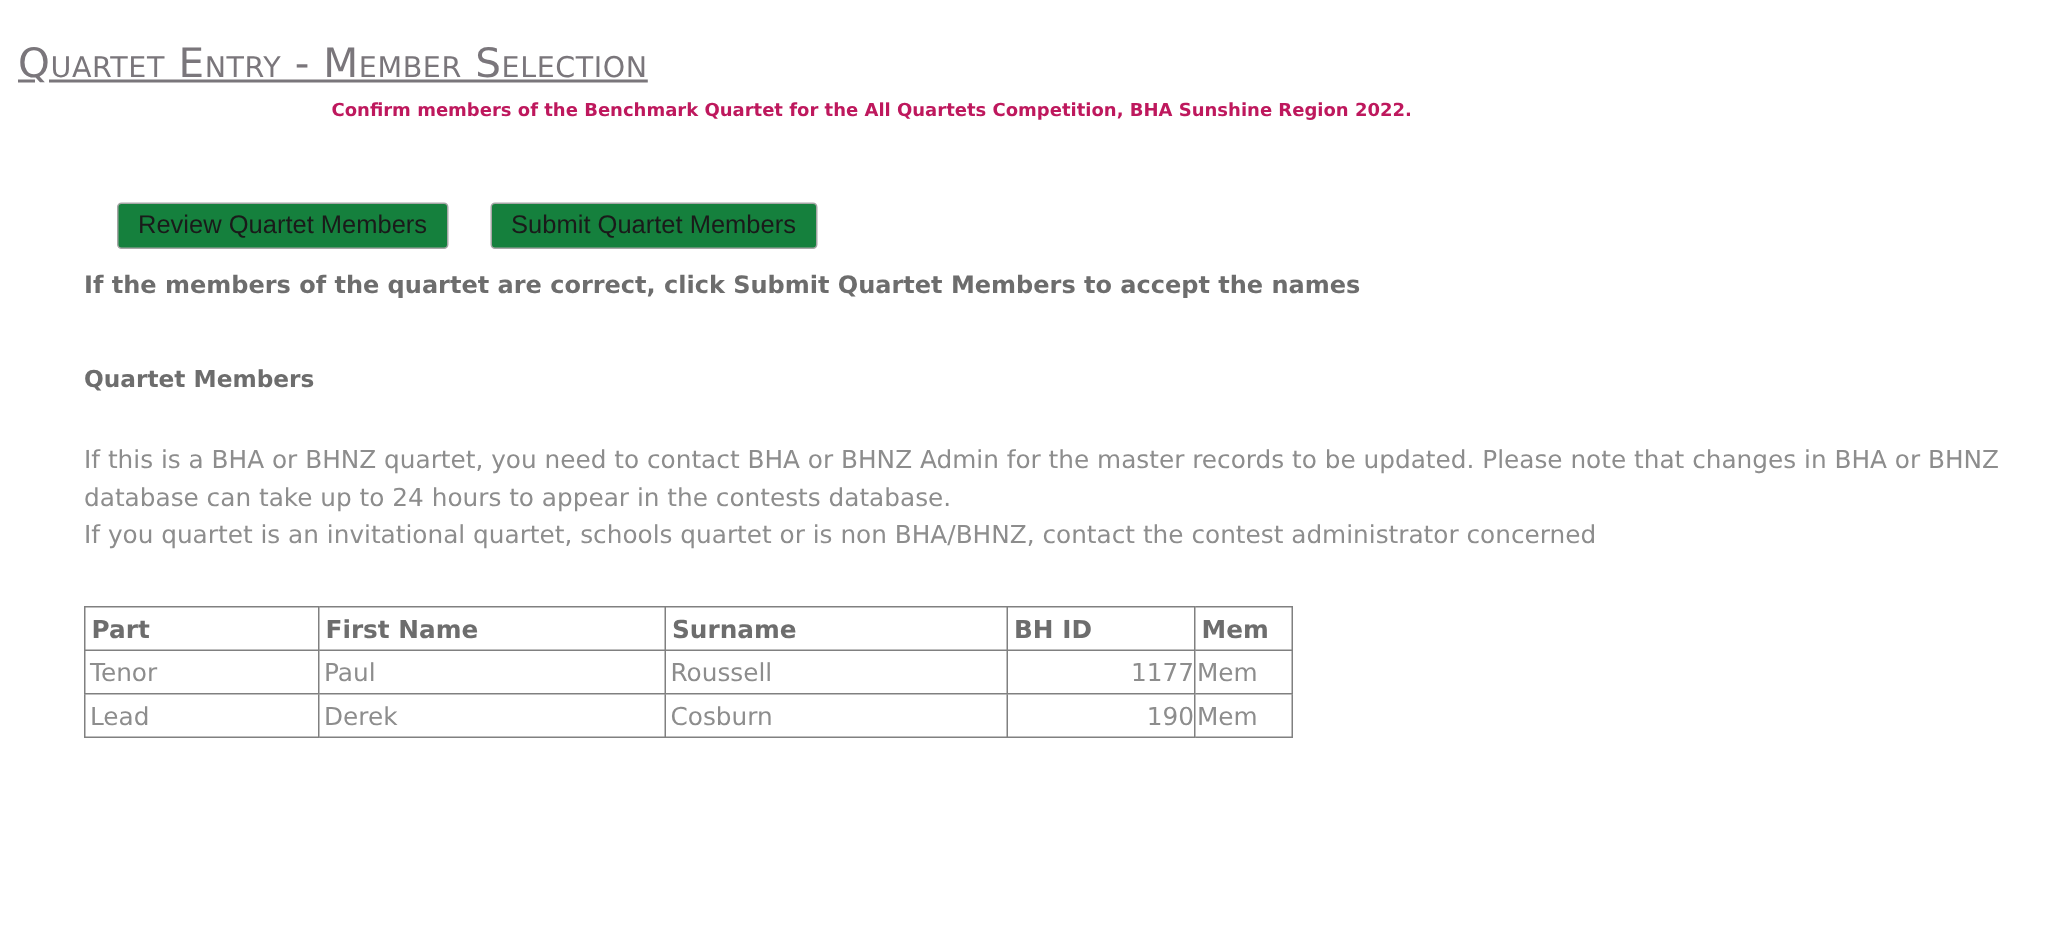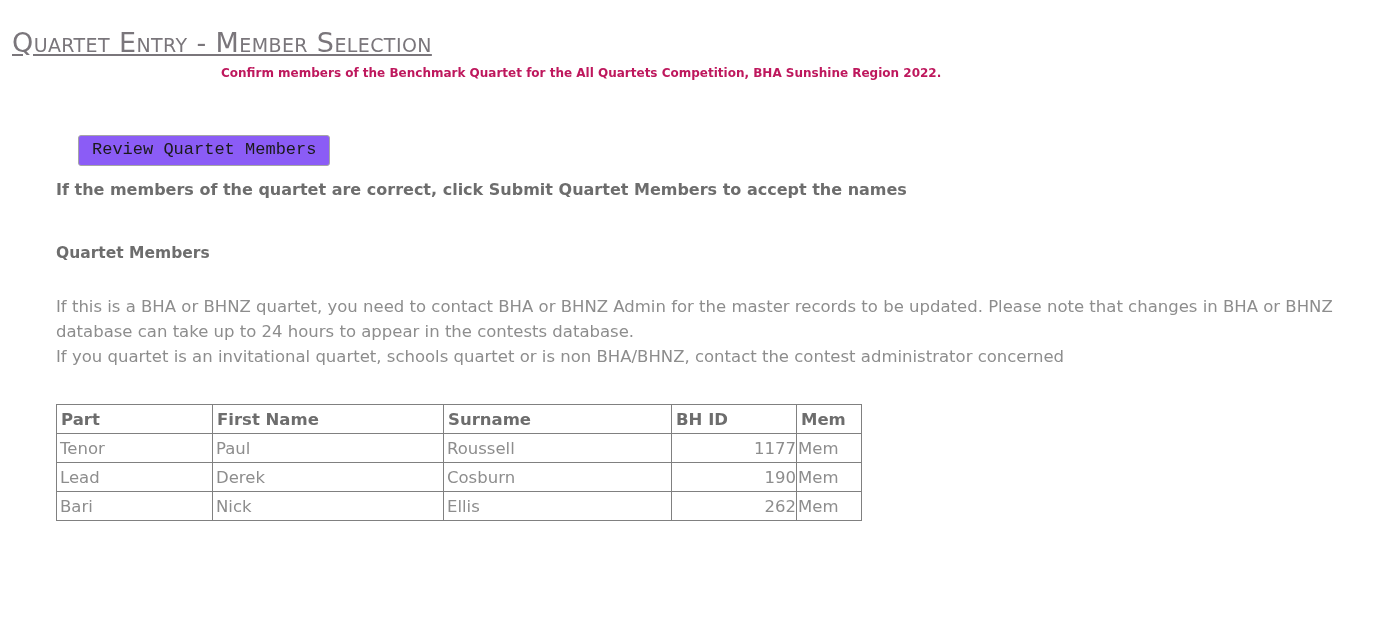--- a/index.html
+++ b/index.html
@@ -44,24 +44,24 @@
 
   
   .button-row {
     position: absolute;
     left: 78px;
     top: 135px;
     display: flex;
     align-items: flex-start;
   }
   .btn {
-    font-family: Liberation Mono, monospace;
+    font-family: Liberation Sans, sans-serif;
     font-size: 17px;
     color: #1a1a1a;
-    background: #8b5cf6;
+    background: #15803d;
     border: 1px solid #a6a6a6;
     border-radius: 3px;
     padding: 4px 13px 5px 13px;
     line-height: 20px;
     cursor: pointer;
   }
   .btn.spacer-left { margin-left: 28px; }
 
   
   .instruction {
@@ -141,20 +141,21 @@
 </style>
 </head>
 <body>
 
 <h1 class="page-title">Quartet Entry - Member Selection</h1>
 
 <div class="subtitle">Confirm members of the Benchmark Quartet for the All Quartets Competition, BHA Sunshine Region 2022.</div>
 
 <div class="button-row">
   <button type="button" class="btn">Review Quartet Members</button>
+  <button type="button" class="btn spacer-left">Submit Quartet Members</button>
 </div>
 
 <div class="instruction">If the members of the quartet are correct, click Submit Quartet Members to accept the names</div>
 
 <div class="section-heading">Quartet Members</div>
 
 <div class="note">
   <span>If this is a BHA or BHNZ quartet, you need to contact BHA or BHNZ Admin for the master records to be updated. Please note that changes in BHA or BHNZ database can take up to 24 hours to appear in the contests database.</span>
   <span class="line2">If you quartet is an invitational quartet, schools quartet or is non BHA/BHNZ, contact the contest administrator concerned</span>
 </div>
@@ -184,21 +185,14 @@
       <td class="num">1177</td>
       <td class="mem">Mem</td>
     </tr>
     <tr>
       <td>Lead</td>
       <td>Derek</td>
       <td>Cosburn</td>
       <td class="num">190</td>
       <td class="mem">Mem</td>
     </tr>
-    <tr>
-      <td>Bari</td>
-      <td>Nick</td>
-      <td>Ellis</td>
-      <td class="num">262</td>
-      <td class="mem">Mem</td>
-    </tr>
   </tbody>
 </table>
 
 </body></html>

